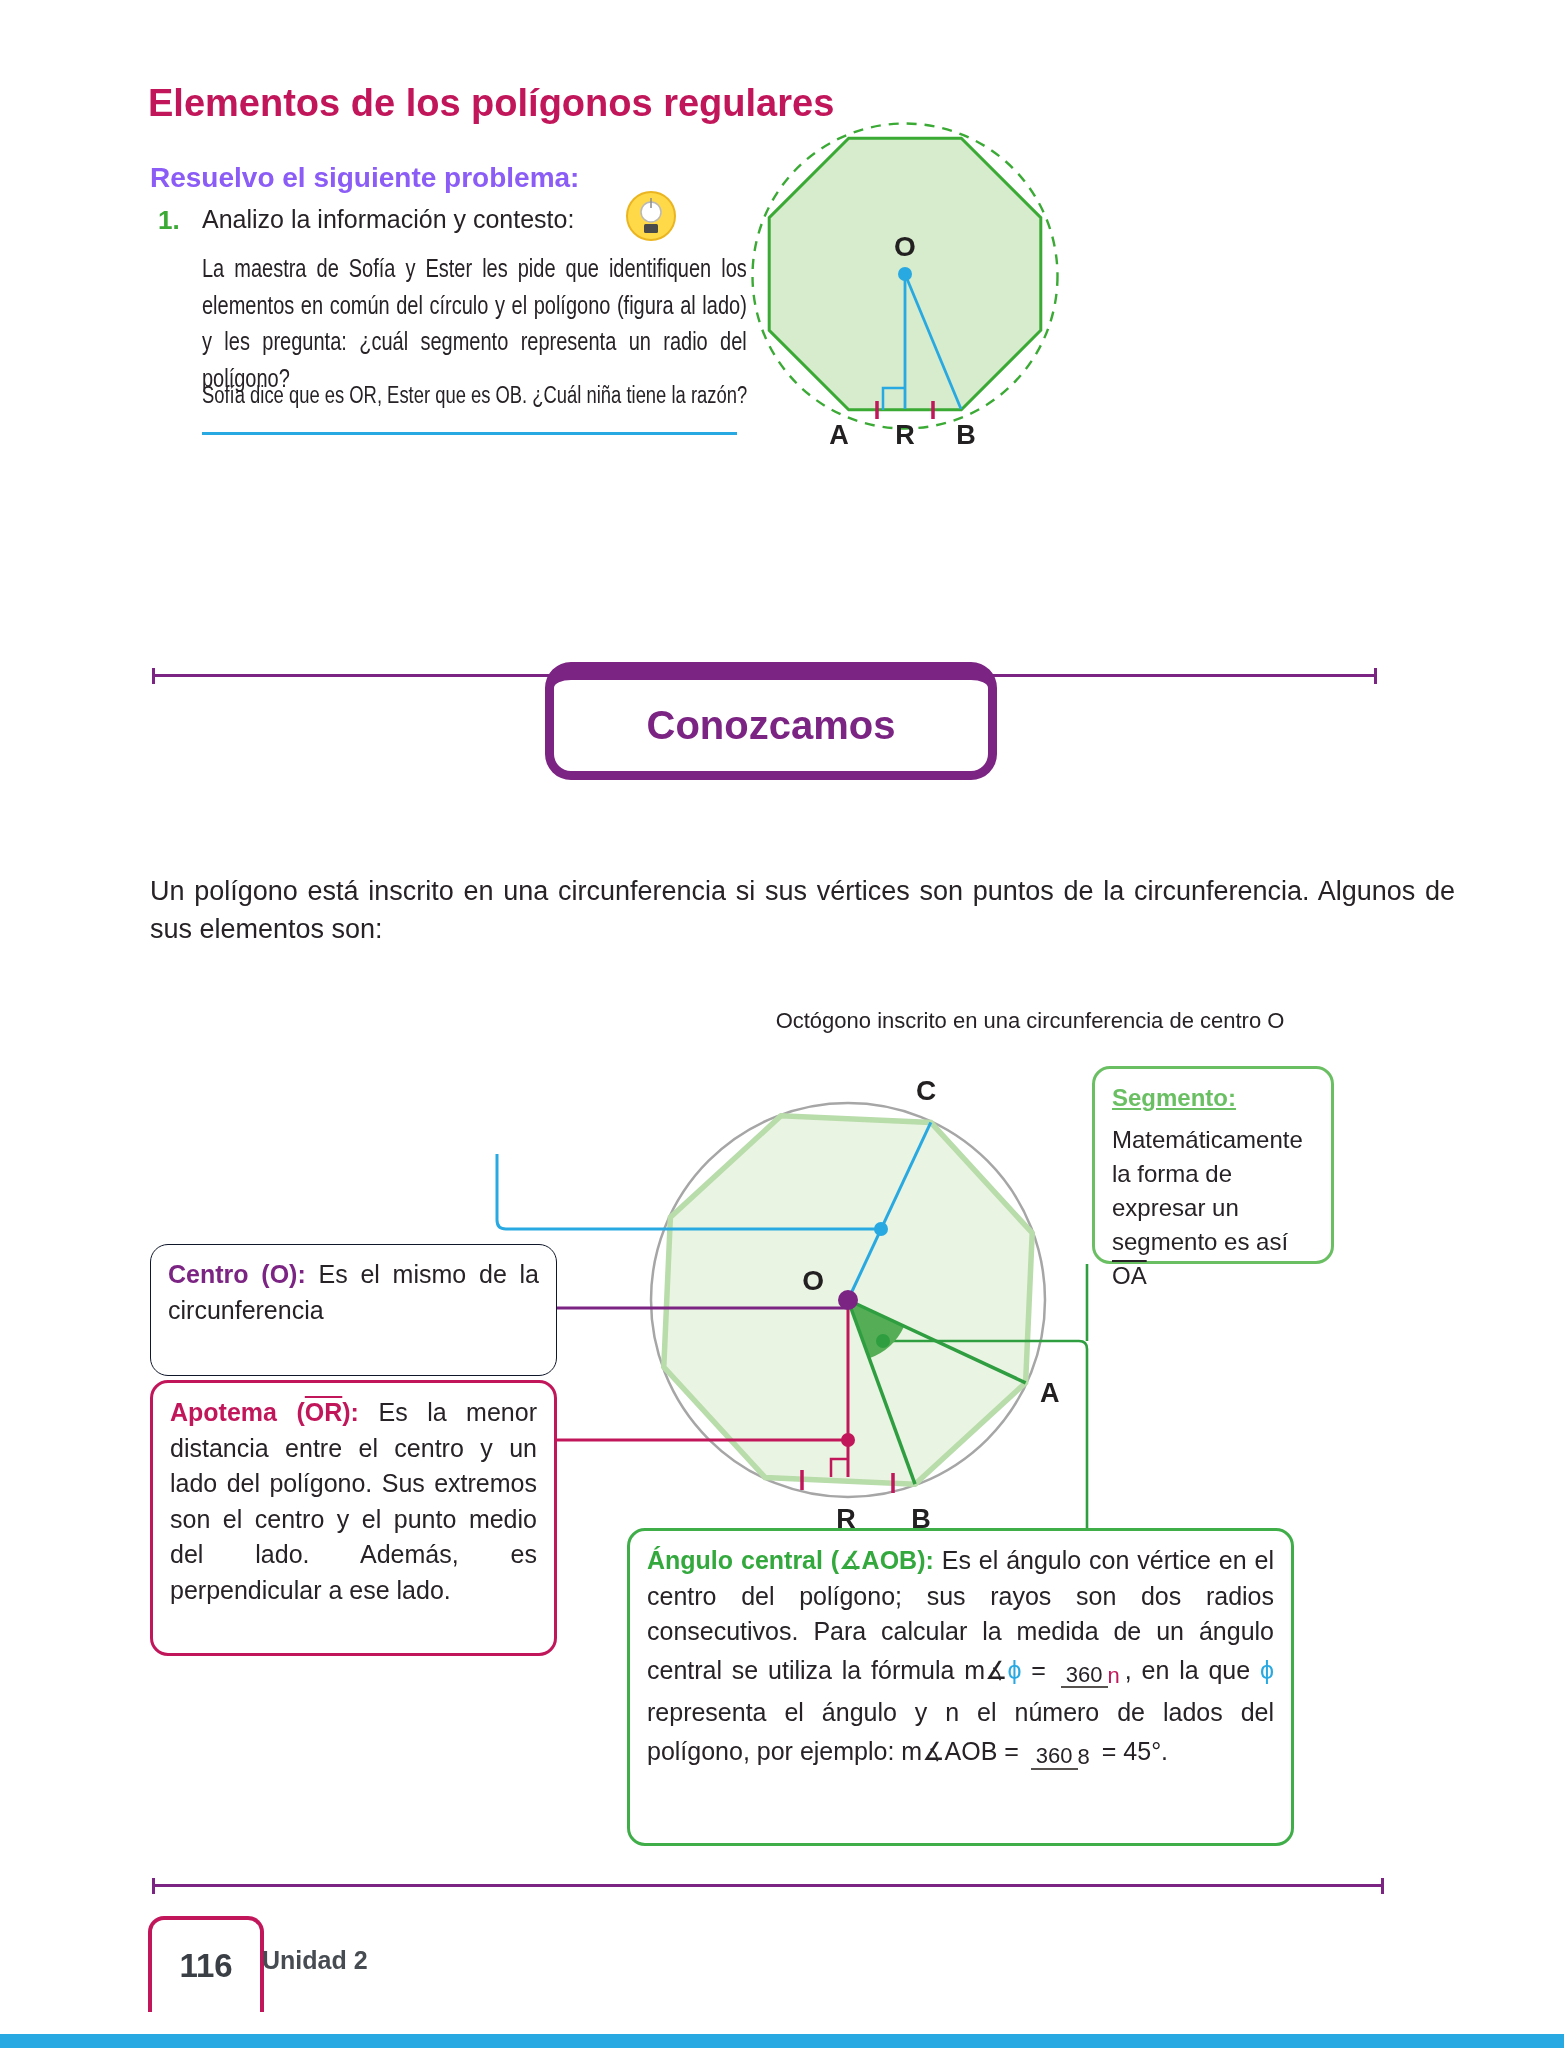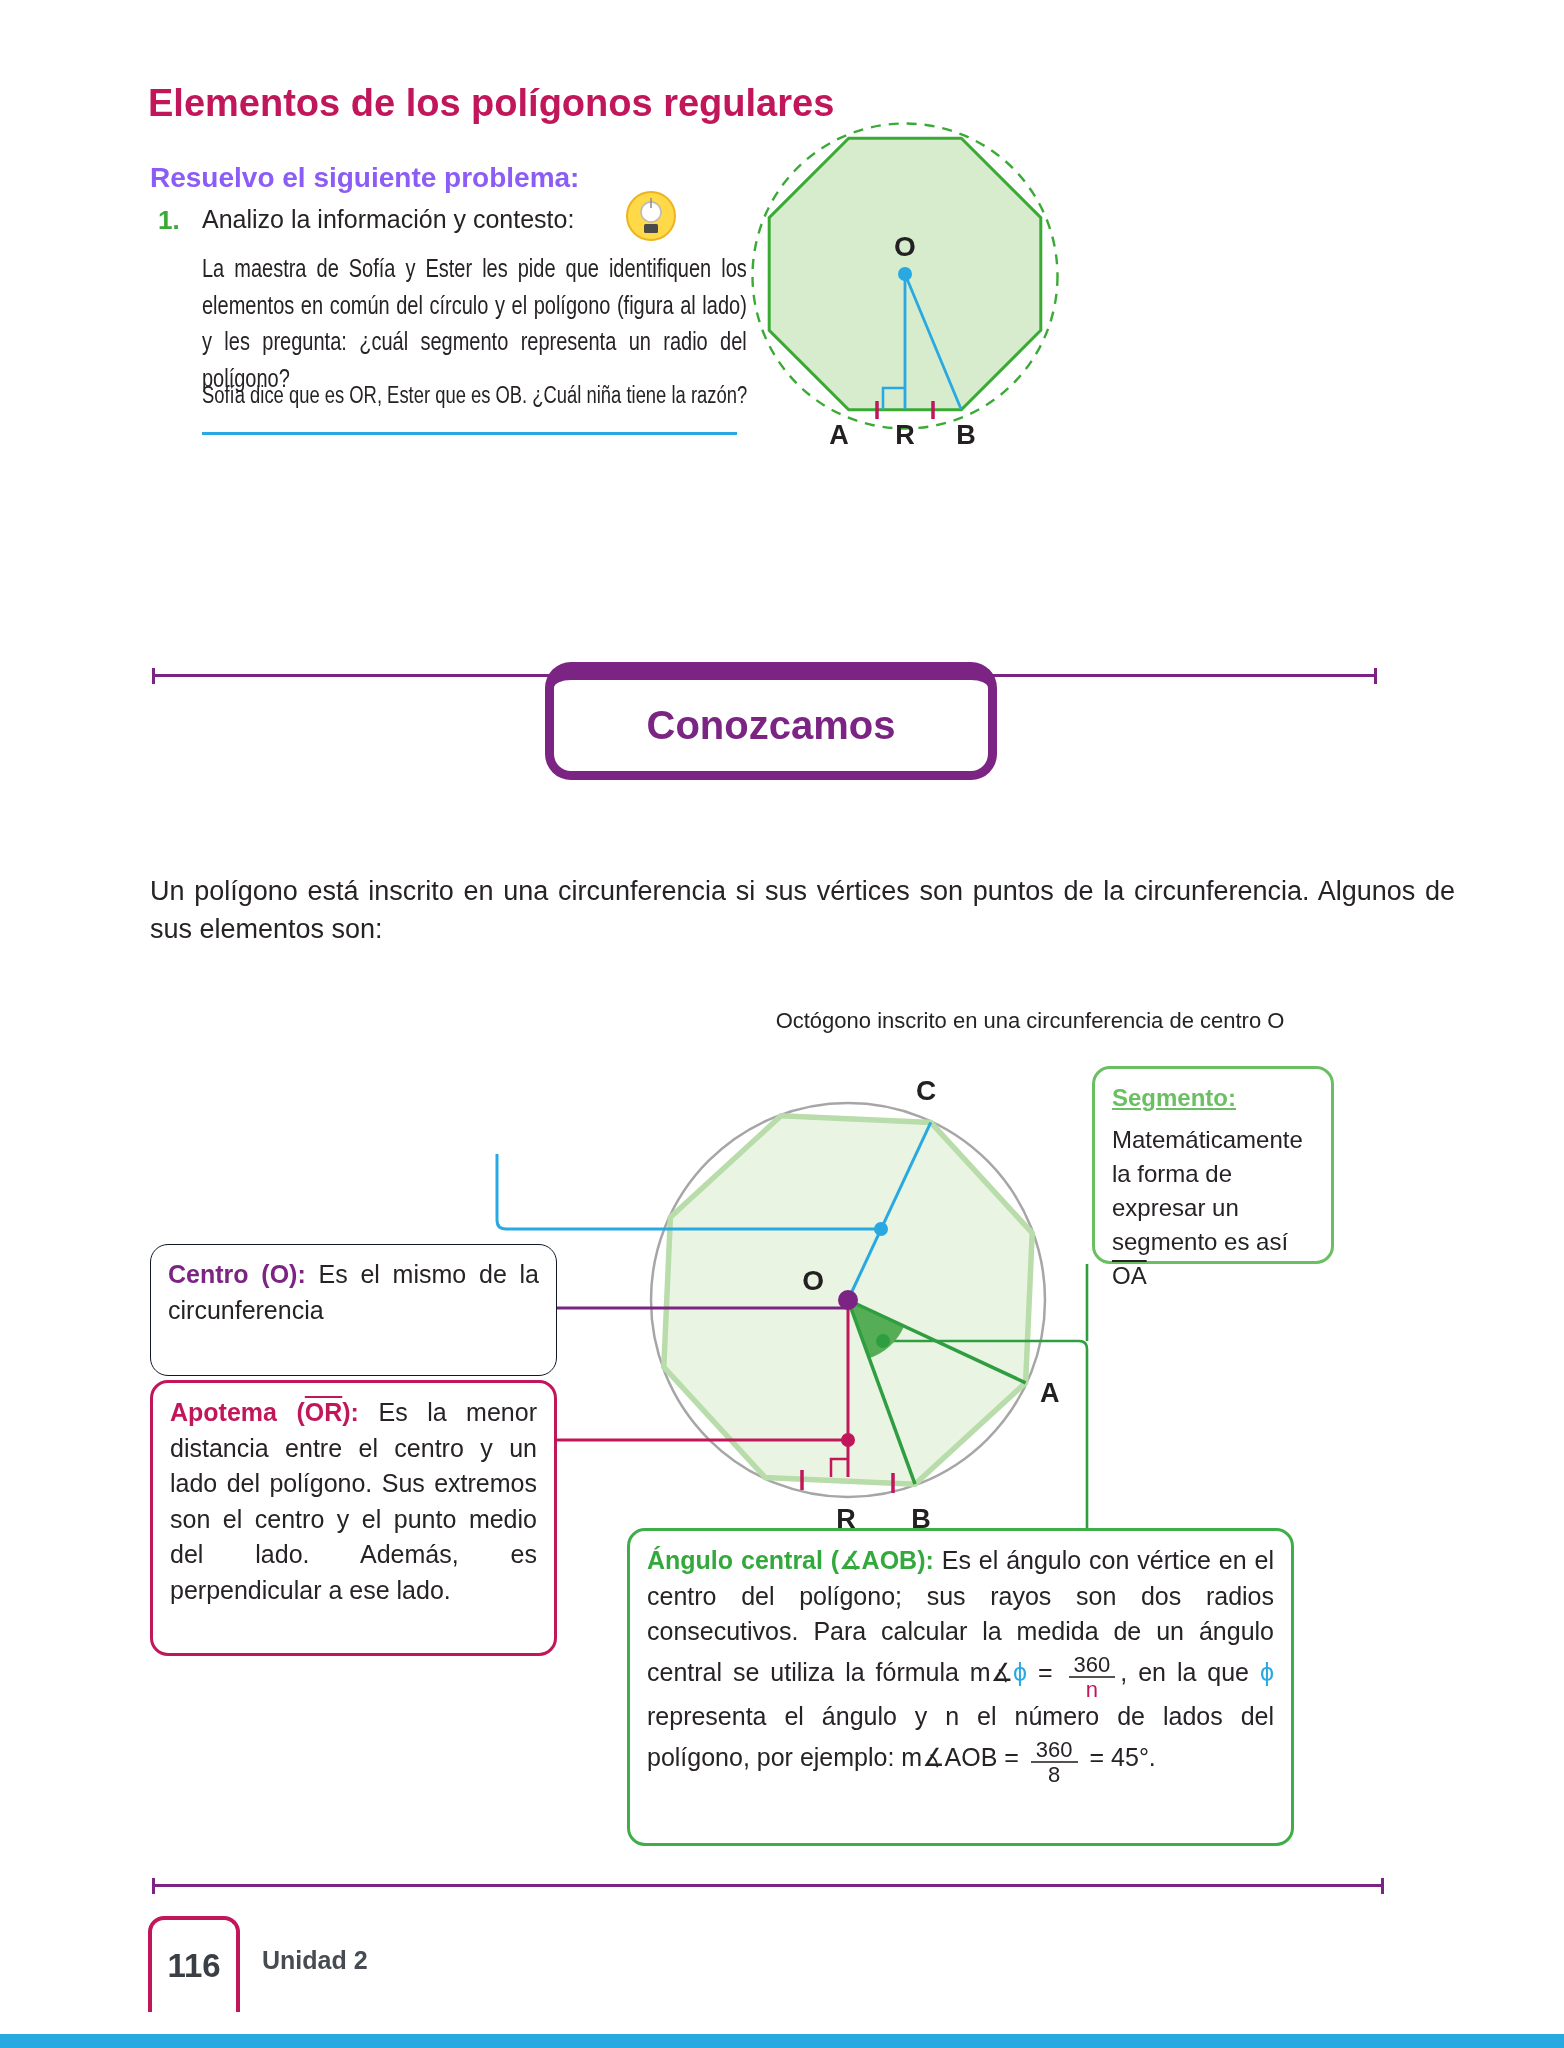--- a/index.html
+++ b/index.html
@@ -43,28 +43,28 @@
   .box-segmento{left:1092px;top:1066px;width:242px;height:198px;border:3px solid #6abf63;
                 font-size:24px;text-align:left;}
   .box-angulo{left:627px;top:1528px;width:667px;height:318px;border:3px solid #3fae49;font-size:25px;}
   .lbl-blue{color:#29a9e1;font-weight:bold;}
   .lbl-purple{color:#7c2483;font-weight:bold;}
   .lbl-crimson{color:#c2165b;font-weight:bold;}
   .lbl-green-lt{color:#6abf63;font-weight:bold;text-decoration:underline;}
   .lbl-green{color:#33a93d;font-weight:bold;}
   .seg-ol{text-decoration:overline;text-decoration-thickness:2px;}
   .phi{color:#29a9e1;}
-  .frac{display:inline-flex;flex-direction:column;align-items:center;vertical-align:middle;
-        font-size:22px;line-height:1.08;margin:0 5px;transform:translateY(3px);}
+  .frac{display:inline-flex;flex-direction:row;align-items:center;vertical-align:middle;
+        font-size:22px;line-height:1.08;margin:10px 5px;transform:translateY(3px);}
   .frac .num{border-bottom:2px solid #55524f;padding:0 5px;}
   .den-accent{color:#c2165b;}
   .seg-gap{display:block;height:8px;}
 
   
-  .footer-box{left:148px;top:1916px;width:92px;height:96px;box-sizing:border-box;
+  .footer-box{left:148px;top:1916px;width:116px;height:96px;box-sizing:border-box;
       border:4px solid #c2165b;border-bottom:none;border-radius:16px 16px 0 0;z-index:2;
       display:flex;align-items:center;justify-content:center;}
   .footer-box span{font-size:33px;font-weight:bold;color:#3a3f46;}
   .footer-unit{left:262px;top:1946px;font-size:25px;font-weight:bold;color:#474c52;z-index:2;}
   .bottom-bar{left:0;top:2034px;width:1564px;height:14px;background:#29a9e1;z-index:2;}
 
   
   .svg-label{font-family:"Liberation Sans","DejaVu Sans",sans-serif;font-size:27px;font-weight:600;fill:#232021;}
 </style>
 </head>

